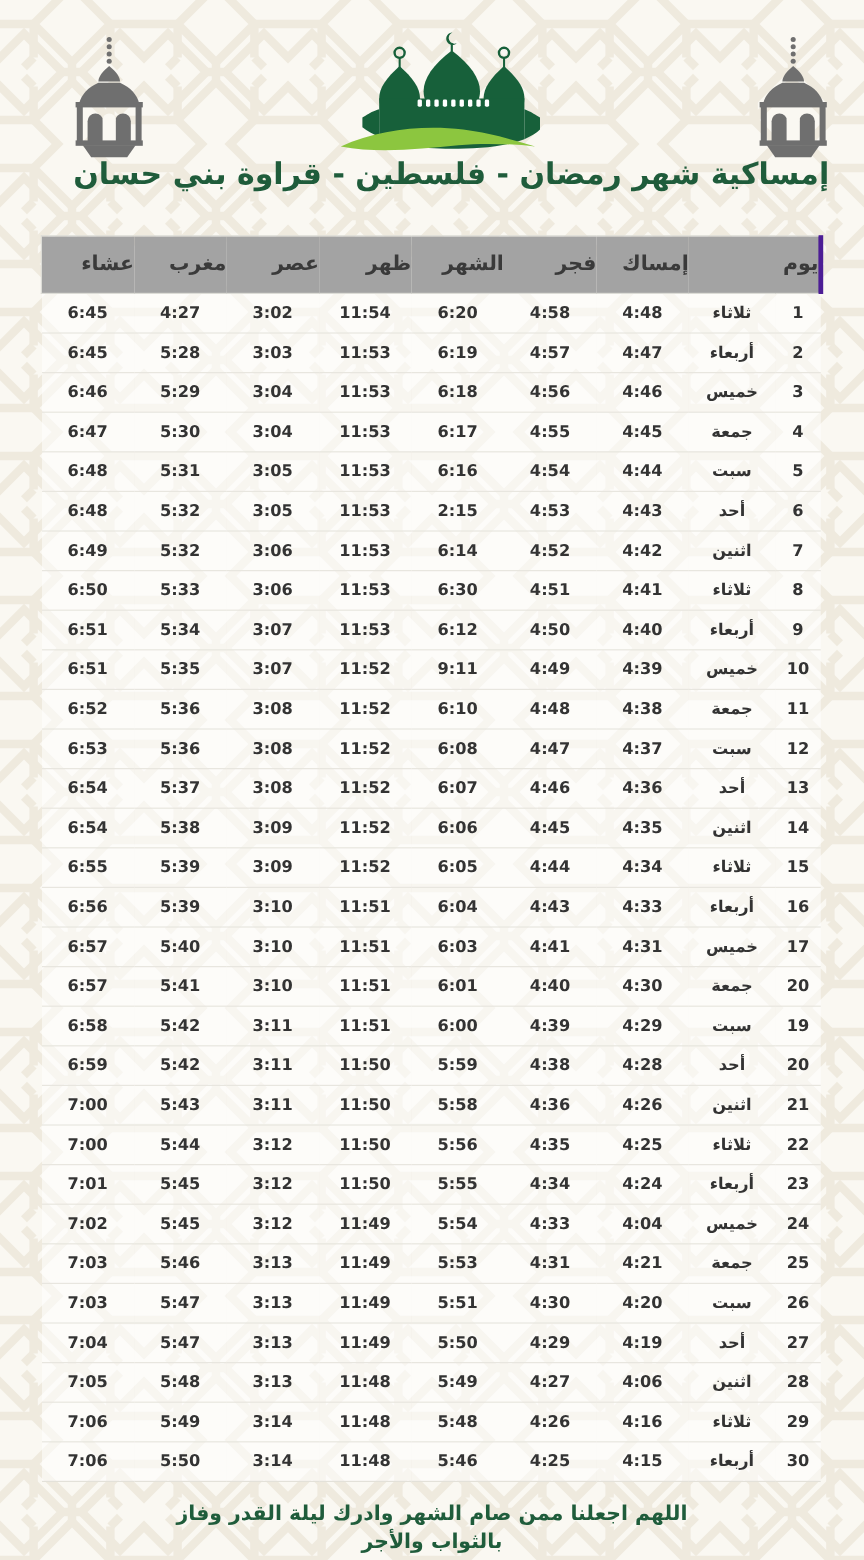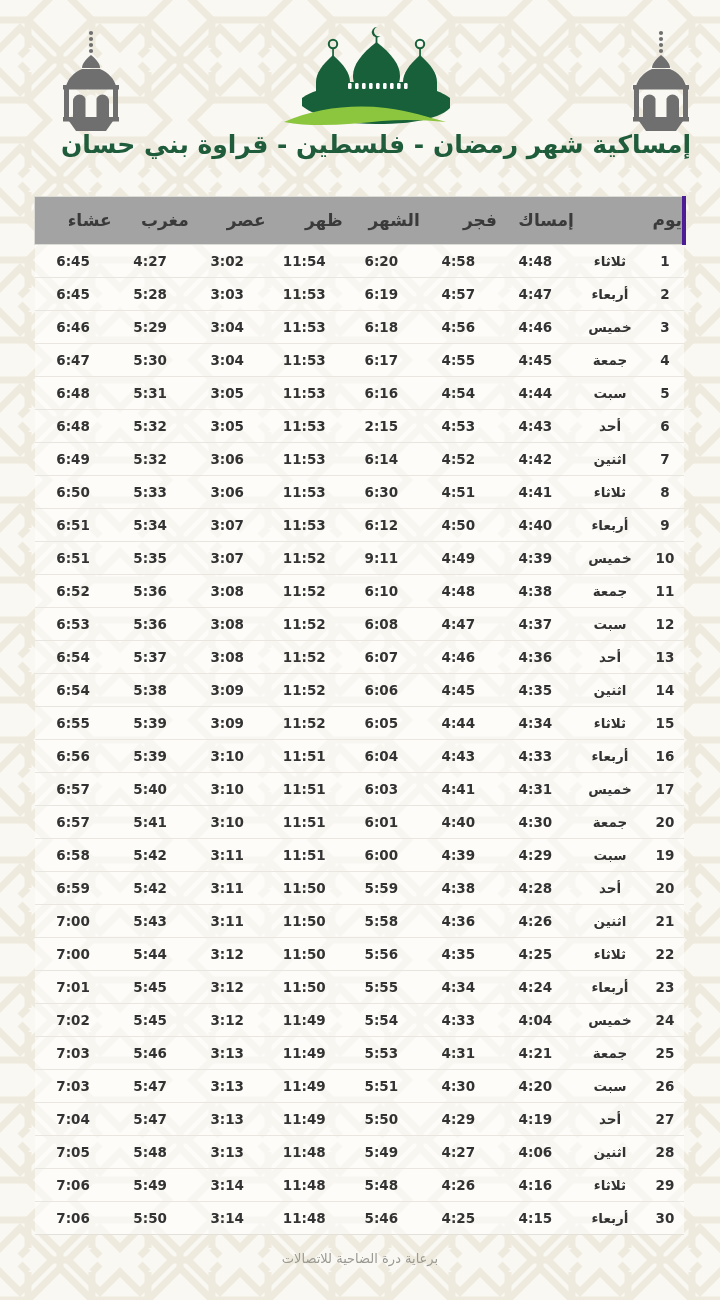--- a/index.html
+++ b/index.html
@@ -625,16 +625,17 @@
             <td>11:48</td>
             <td>3:14</td>
             <td>5:50</td>
             <td>7:06</td>
           </tr>
         </tbody>
     </table>
   </div>
 
   <div class="footer">
+    <div class="dua">اللهم اجعلنا ممن صام الشهر وادرك ليلة القدر وفاز بالثواب والأجر</div>
     <div class="sponsor">برعاية درة الضاحية للاتصالات</div>
   </div>
 
 </div>
 
 </body></html>

